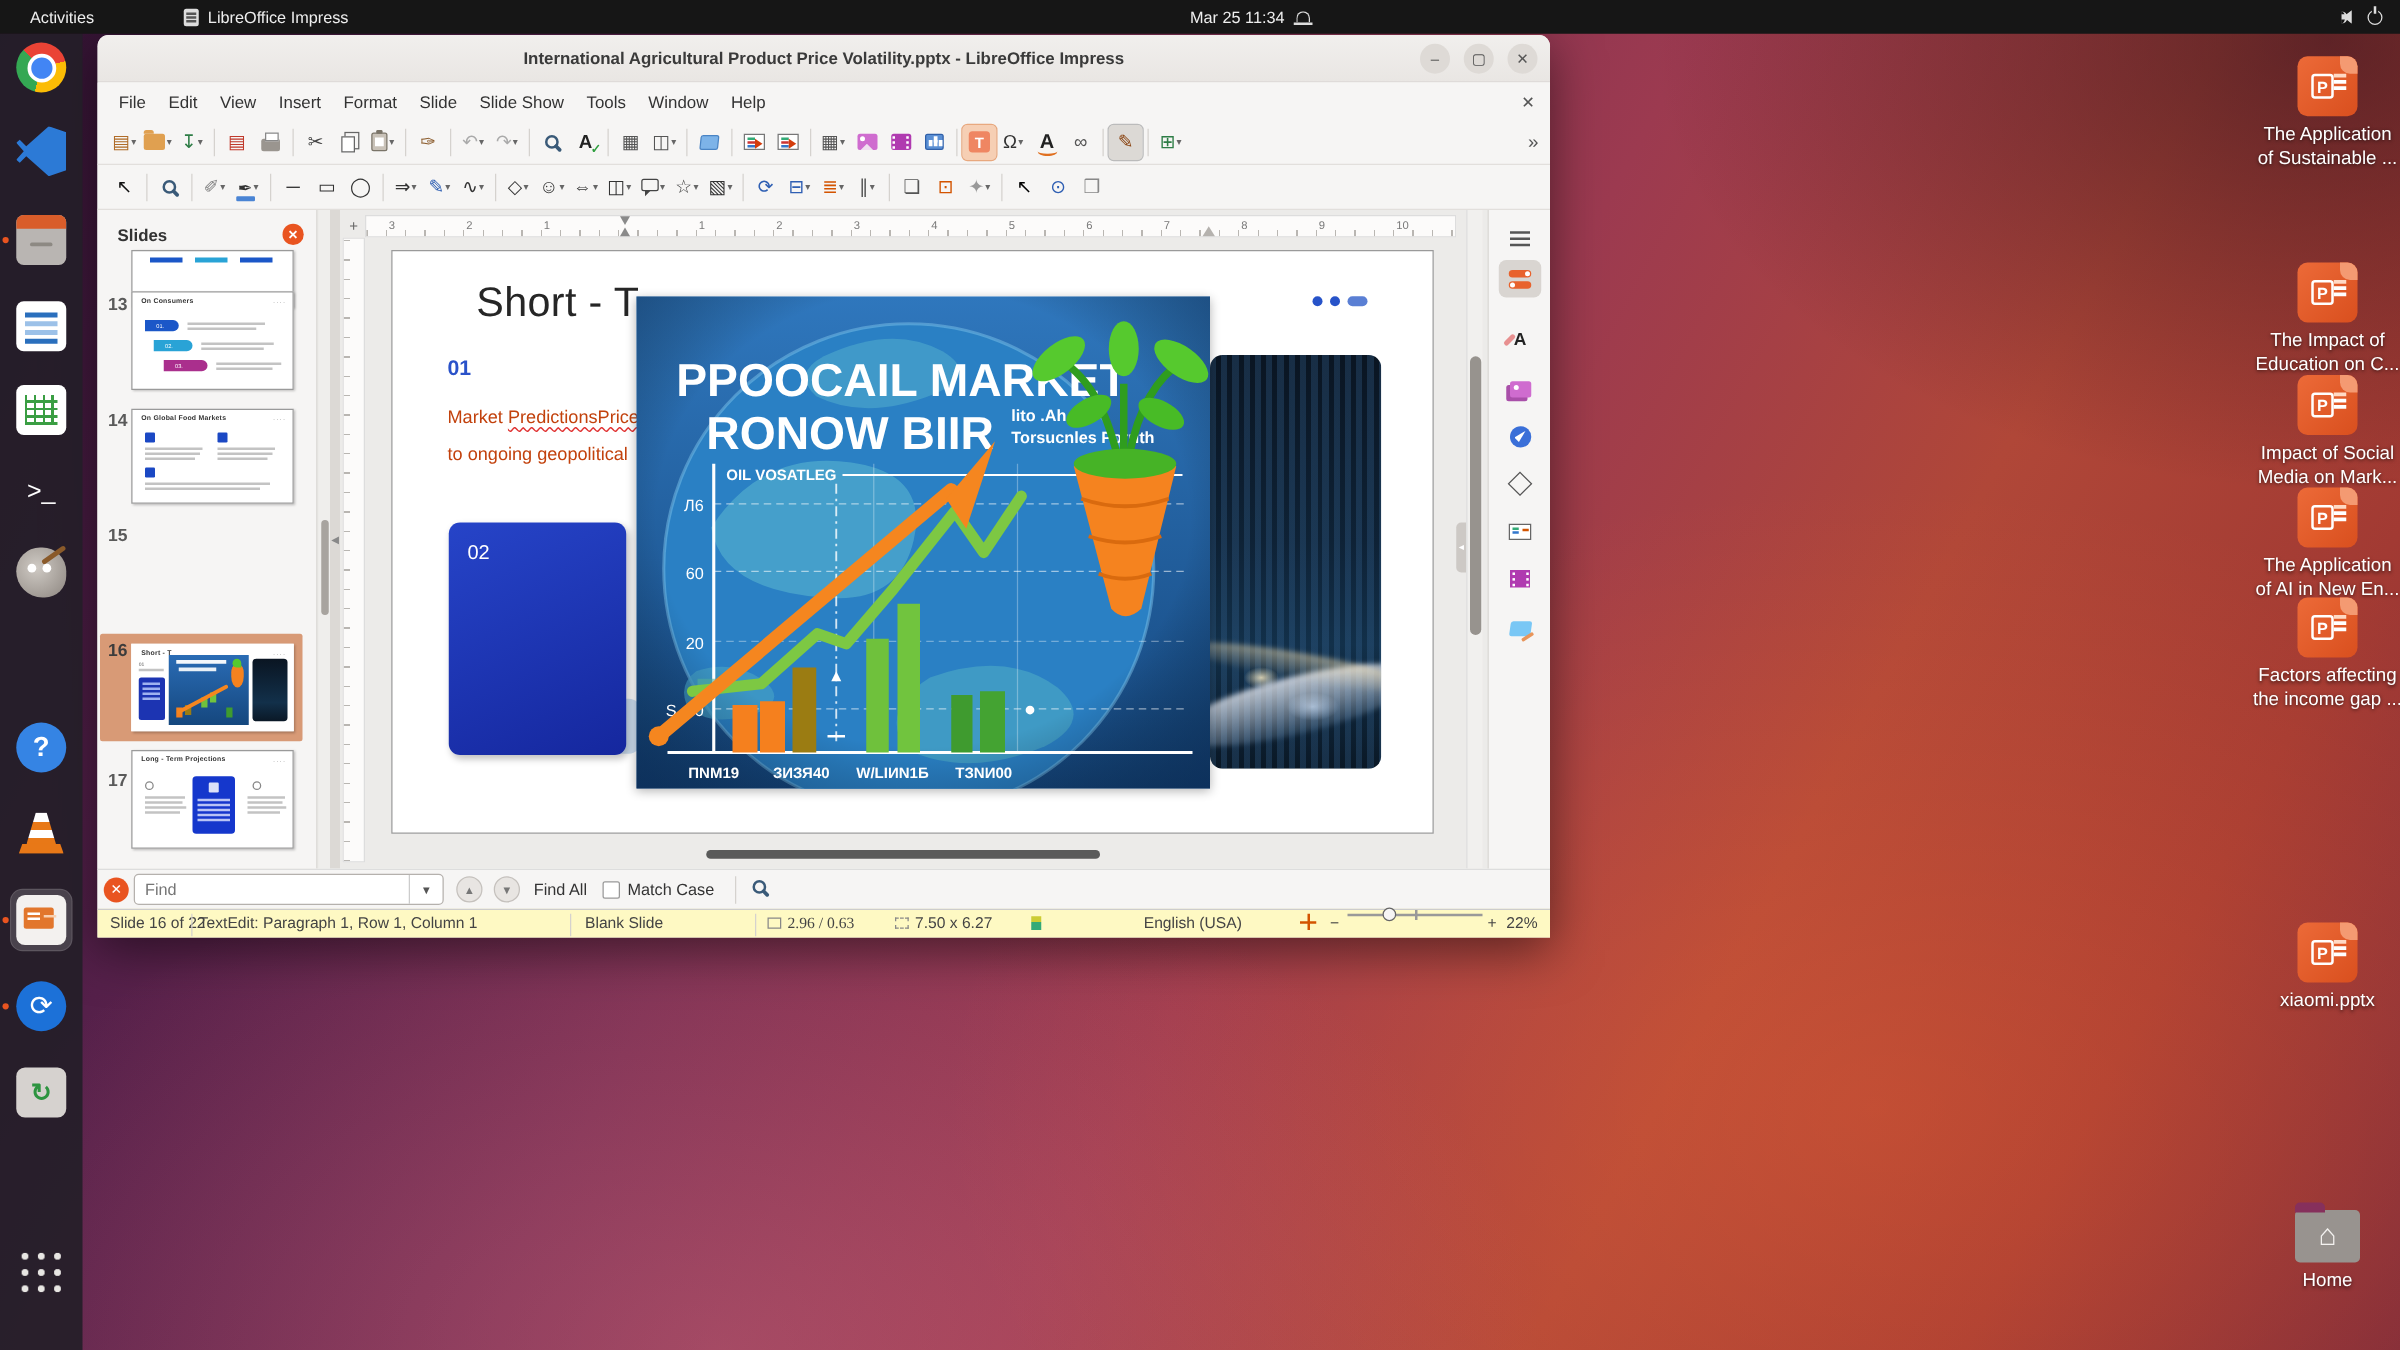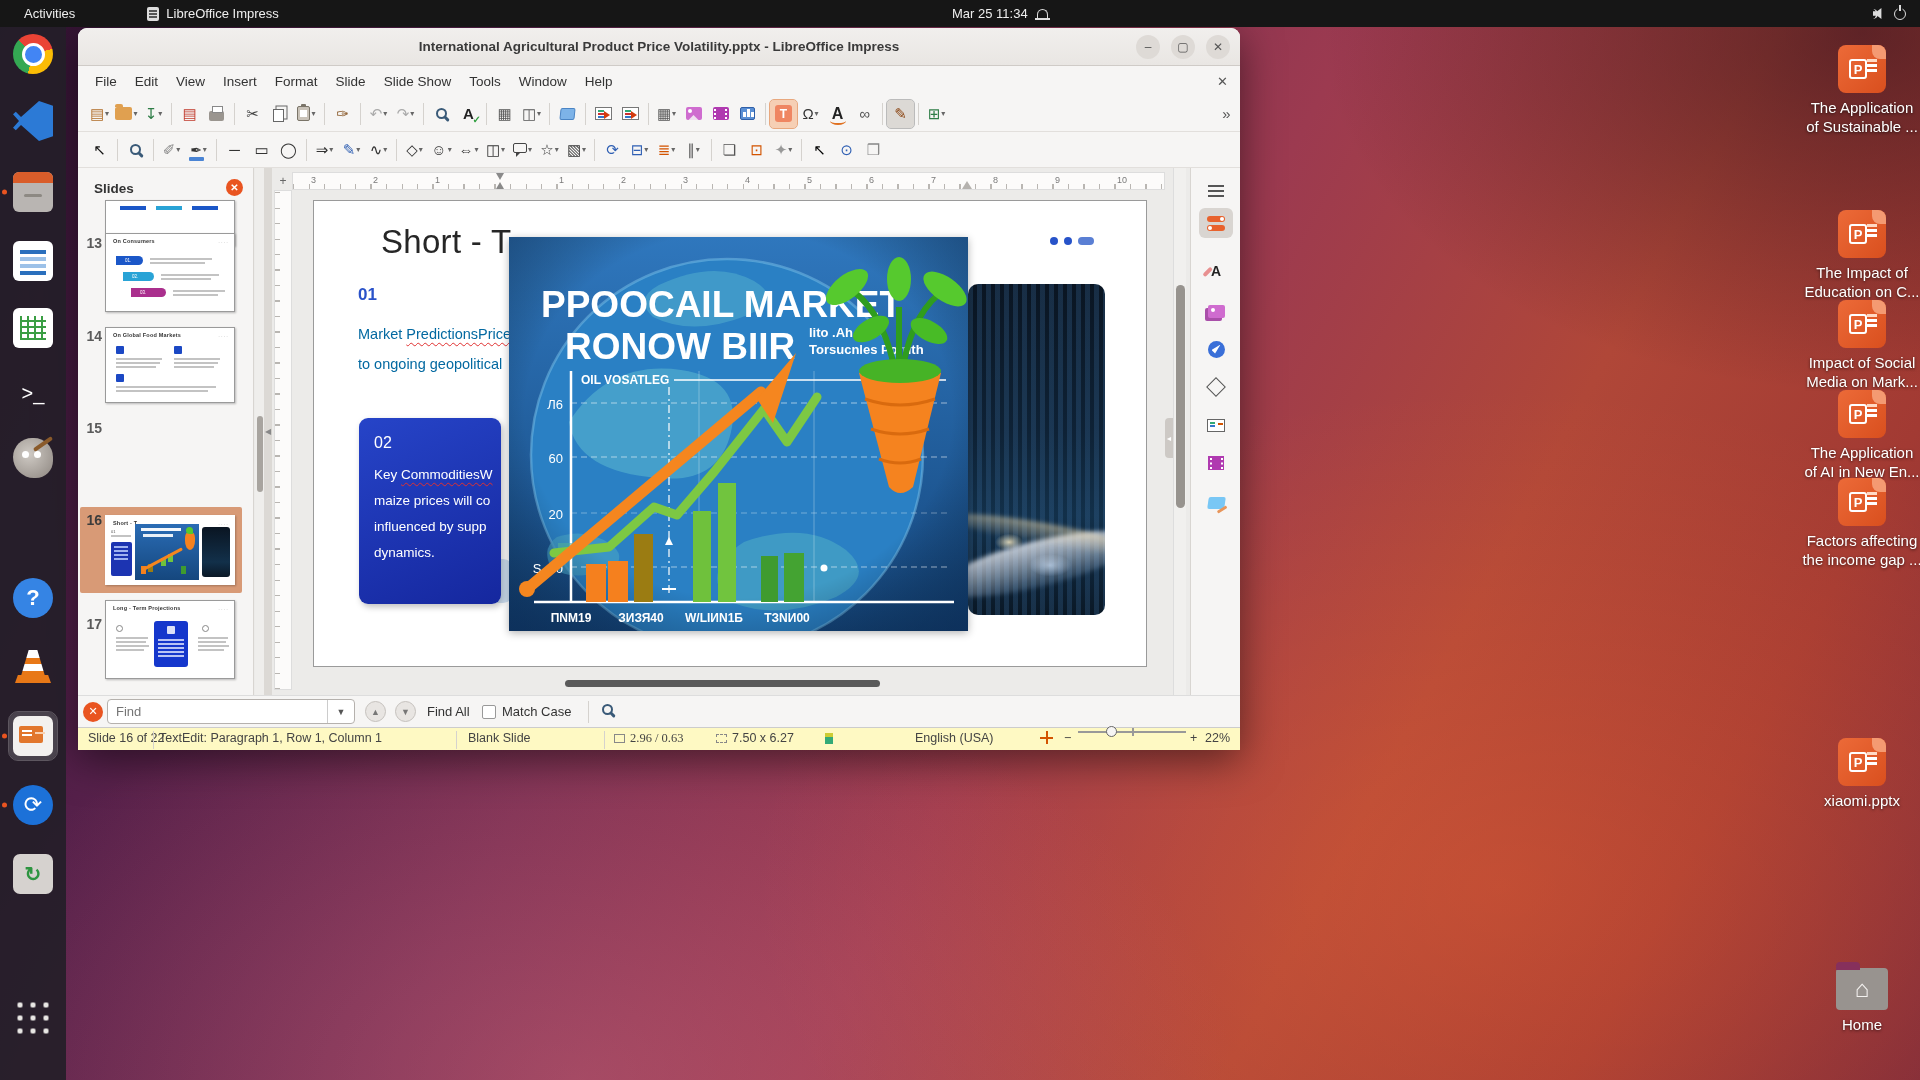--- a/index.html
+++ b/index.html
@@ -142,21 +142,21 @@
     background-image:repeating-linear-gradient(0deg,#b9b6b2 0 1px,transparent 1px 15.5px); background-size:5px 100%; background-repeat:no-repeat; }
   .corner { position:absolute; left:196px; top:4px; width:18px; height:18px; color:#666; font-size:12px; display:flex; align-items:center; justify-content:center; }
 
   .page { position:absolute; left:235px; top:32px; width:834px; height:467px; background:#fff; border:1px solid #9a9a9a; }
   .s-title { position:absolute; left:67px; top:22px; font-size:33px; color:#262626; letter-spacing:.3px; z-index:1; }
   .s-dots { position:absolute; right:52px; top:36px; display:flex; gap:6px; align-items:center; z-index:3; }
   .s-dots i { width:8px; height:8px; border-radius:4px; background:#2753c9; }
   .s-dots i.pill2 { width:16px; background:#5a7fd4; }
   .b01 { position:absolute; left:44px; top:84px; z-index:1; width:200px; }
   .b01 .lab { color:#2a52c9; font-weight:bold; font-size:17px; }
-  .b01 .tx { font-size:14.5px; color:#0369a1; margin-top:14px; line-height:30px; white-space:nowrap; }
+  .b01 .tx { font-size:14.5px; color:#c2410c; margin-top:14px; line-height:30px; white-space:nowrap; }
   .sq { text-decoration:underline; text-decoration-style:wavy; text-decoration-color:#e03030; text-decoration-thickness:1px; text-underline-offset:3px; }
   .pale-strip { position:absolute; left:107px; top:358px; width:92px; height:44px; background:#cfe0f2; border-radius:10px; z-index:1; }
   .b02 { position:absolute; left:45px; top:217px; width:142px; height:186px; border-radius:9px; background:linear-gradient(155deg,#2644c8,#15279e); color:#fff; padding:16px 0 0 15px; z-index:2; box-shadow:2px 3px 6px rgba(0,0,0,.25); }
   .b02 .lab { font-weight:normal; font-size:16px; margin-bottom:10px; }
   .b02 .tx { font-size:13.5px; line-height:26px; white-space:nowrap; }
   .city { position:absolute; left:654px; top:83px; width:137px; height:331px; border-radius:10px; z-index:2; overflow:hidden;
     background:
       radial-gradient(20px 12px at 30% 78%, rgba(255,240,200,.8), transparent 70%),
       radial-gradient(30px 16px at 60% 85%, rgba(200,225,255,.6), transparent 70%),
       repeating-linear-gradient(90deg, rgba(60,110,160,.28) 0 5px, transparent 5px 9px),
@@ -707,25 +707,20 @@
       <div class="b01">
         <div class="lab">01</div>
         <div class="tx"><span>Market </span><span class="sq">PredictionsPrice</span><br>
         <span>to ongoing geopolitical</span></div>
       </div>
 
       <div class="pale-strip"></div>
 
       <div class="b02">
         <div class="lab">02</div>
-        <div class="tx"><span>Key </span><span class="sq">CommoditiesW</span><br>
-          <span>maize prices will co</span><br>
-          <span>influenced by supp</span><br>
-          <span>dynamics.</span>
-        </div>
       </div>
 
       <div class="city"></div>
 
       <svg class="market" viewBox="0 0 459 394" font-family="Liberation Sans, sans-serif">
         <defs>
           <linearGradient id="bg" x1="0" y1="0" x2="0" y2="1">
             <stop offset="0" stop-color="#2f77bd"></stop>
               <stop offset="1" stop-color="#15477e"></stop>
           </linearGradient>

